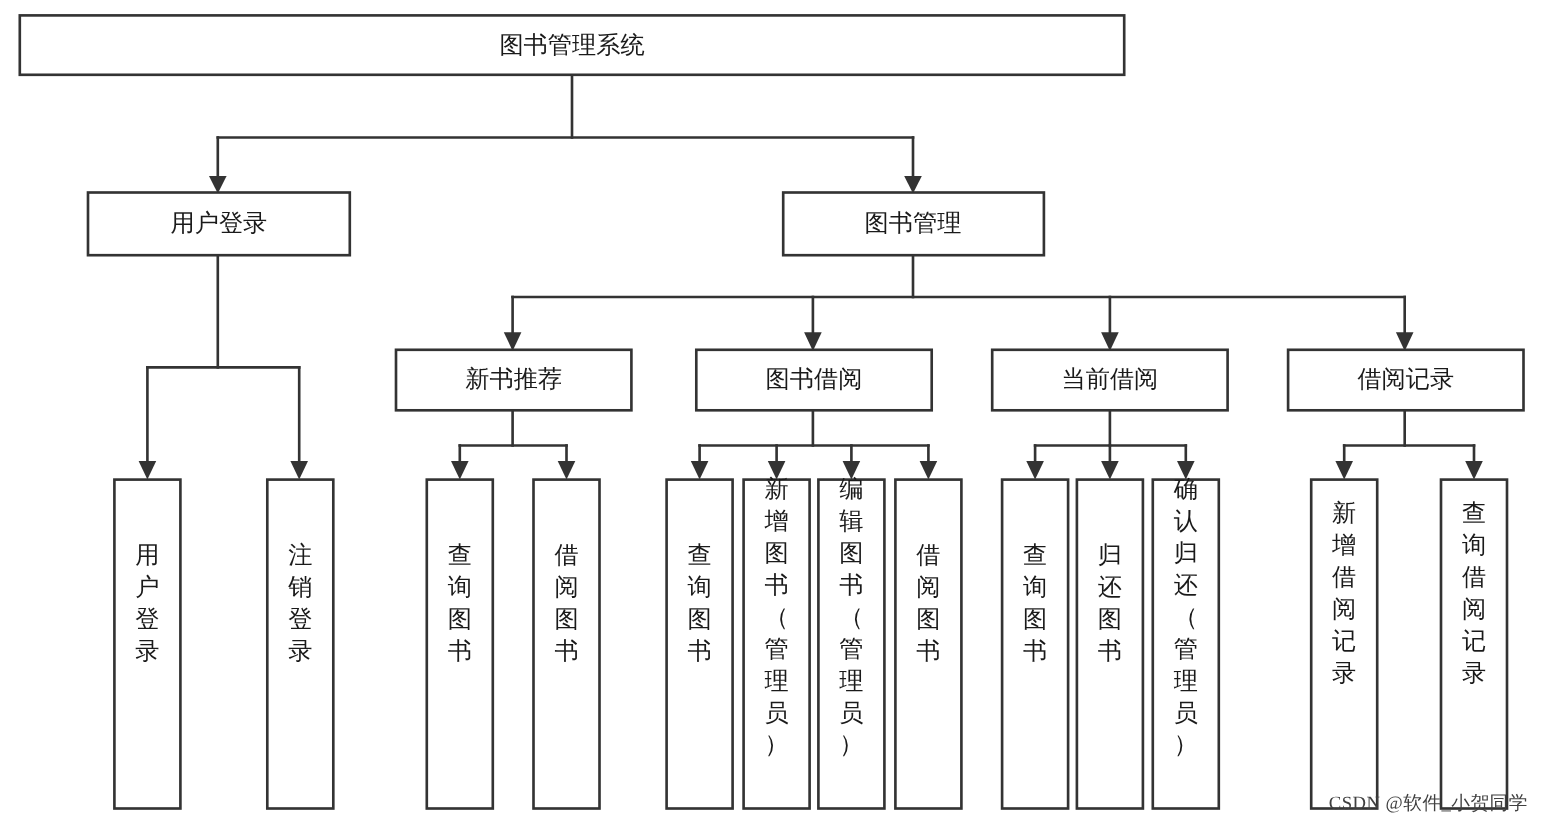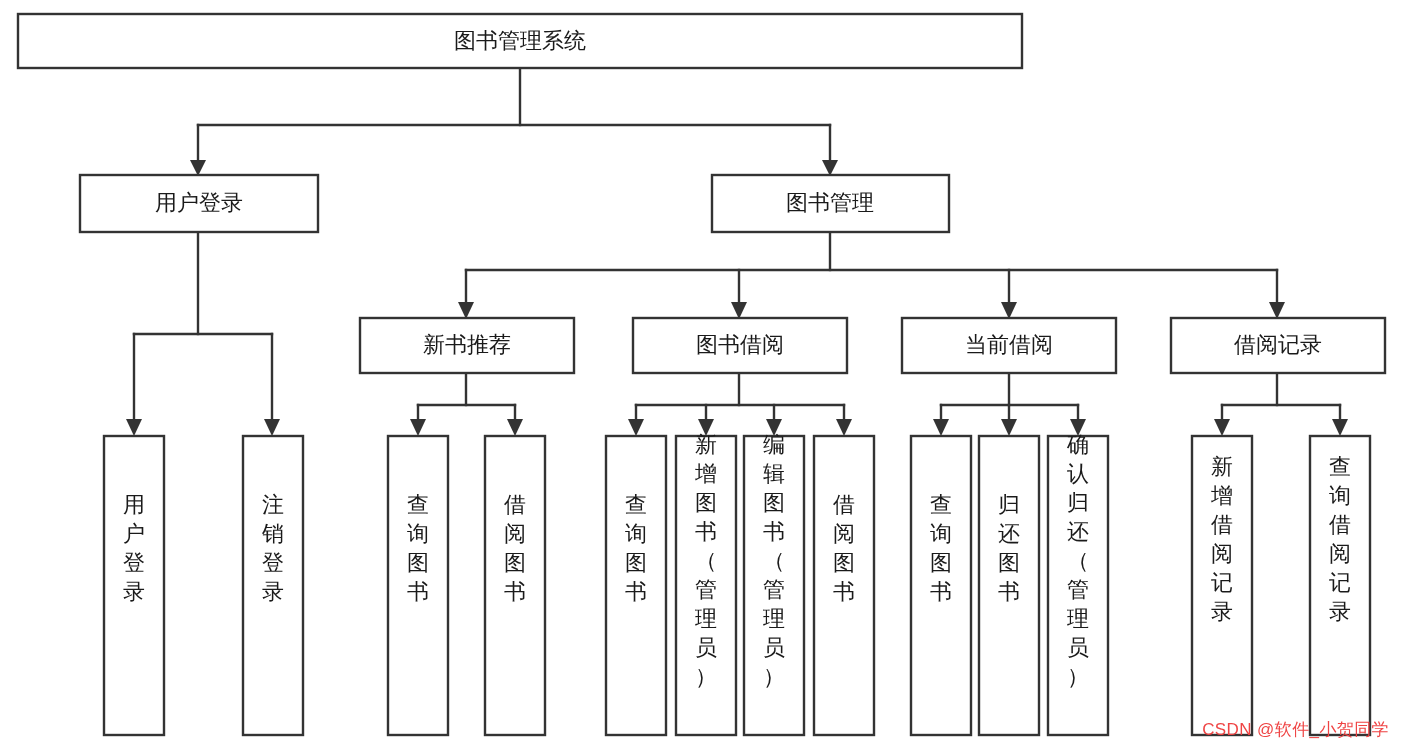--- a/index.html
+++ b/index.html
@@ -52,23 +52,23 @@
   .node-label-v {
     font-family: "Liberation Sans", "DejaVu Sans", sans-serif;
     font-size: 22px;
     fill: #1a1a1a;
     text-anchor: middle;
   }
   .watermark {
     position: absolute;
     right: 16px;
     bottom: 6px;
-    font-family: Liberation Sans, sans-serif;
+    font-family: Liberation Serif, serif;
     font-size: 17px;
-    color: #ef4444;
+    color: #404040;
     white-space: nowrap;
     letter-spacing: 0.4px;
     user-select: none;
   }
 </style>
 </head>
 <body>
 
 <div id="diagram-root">
 

